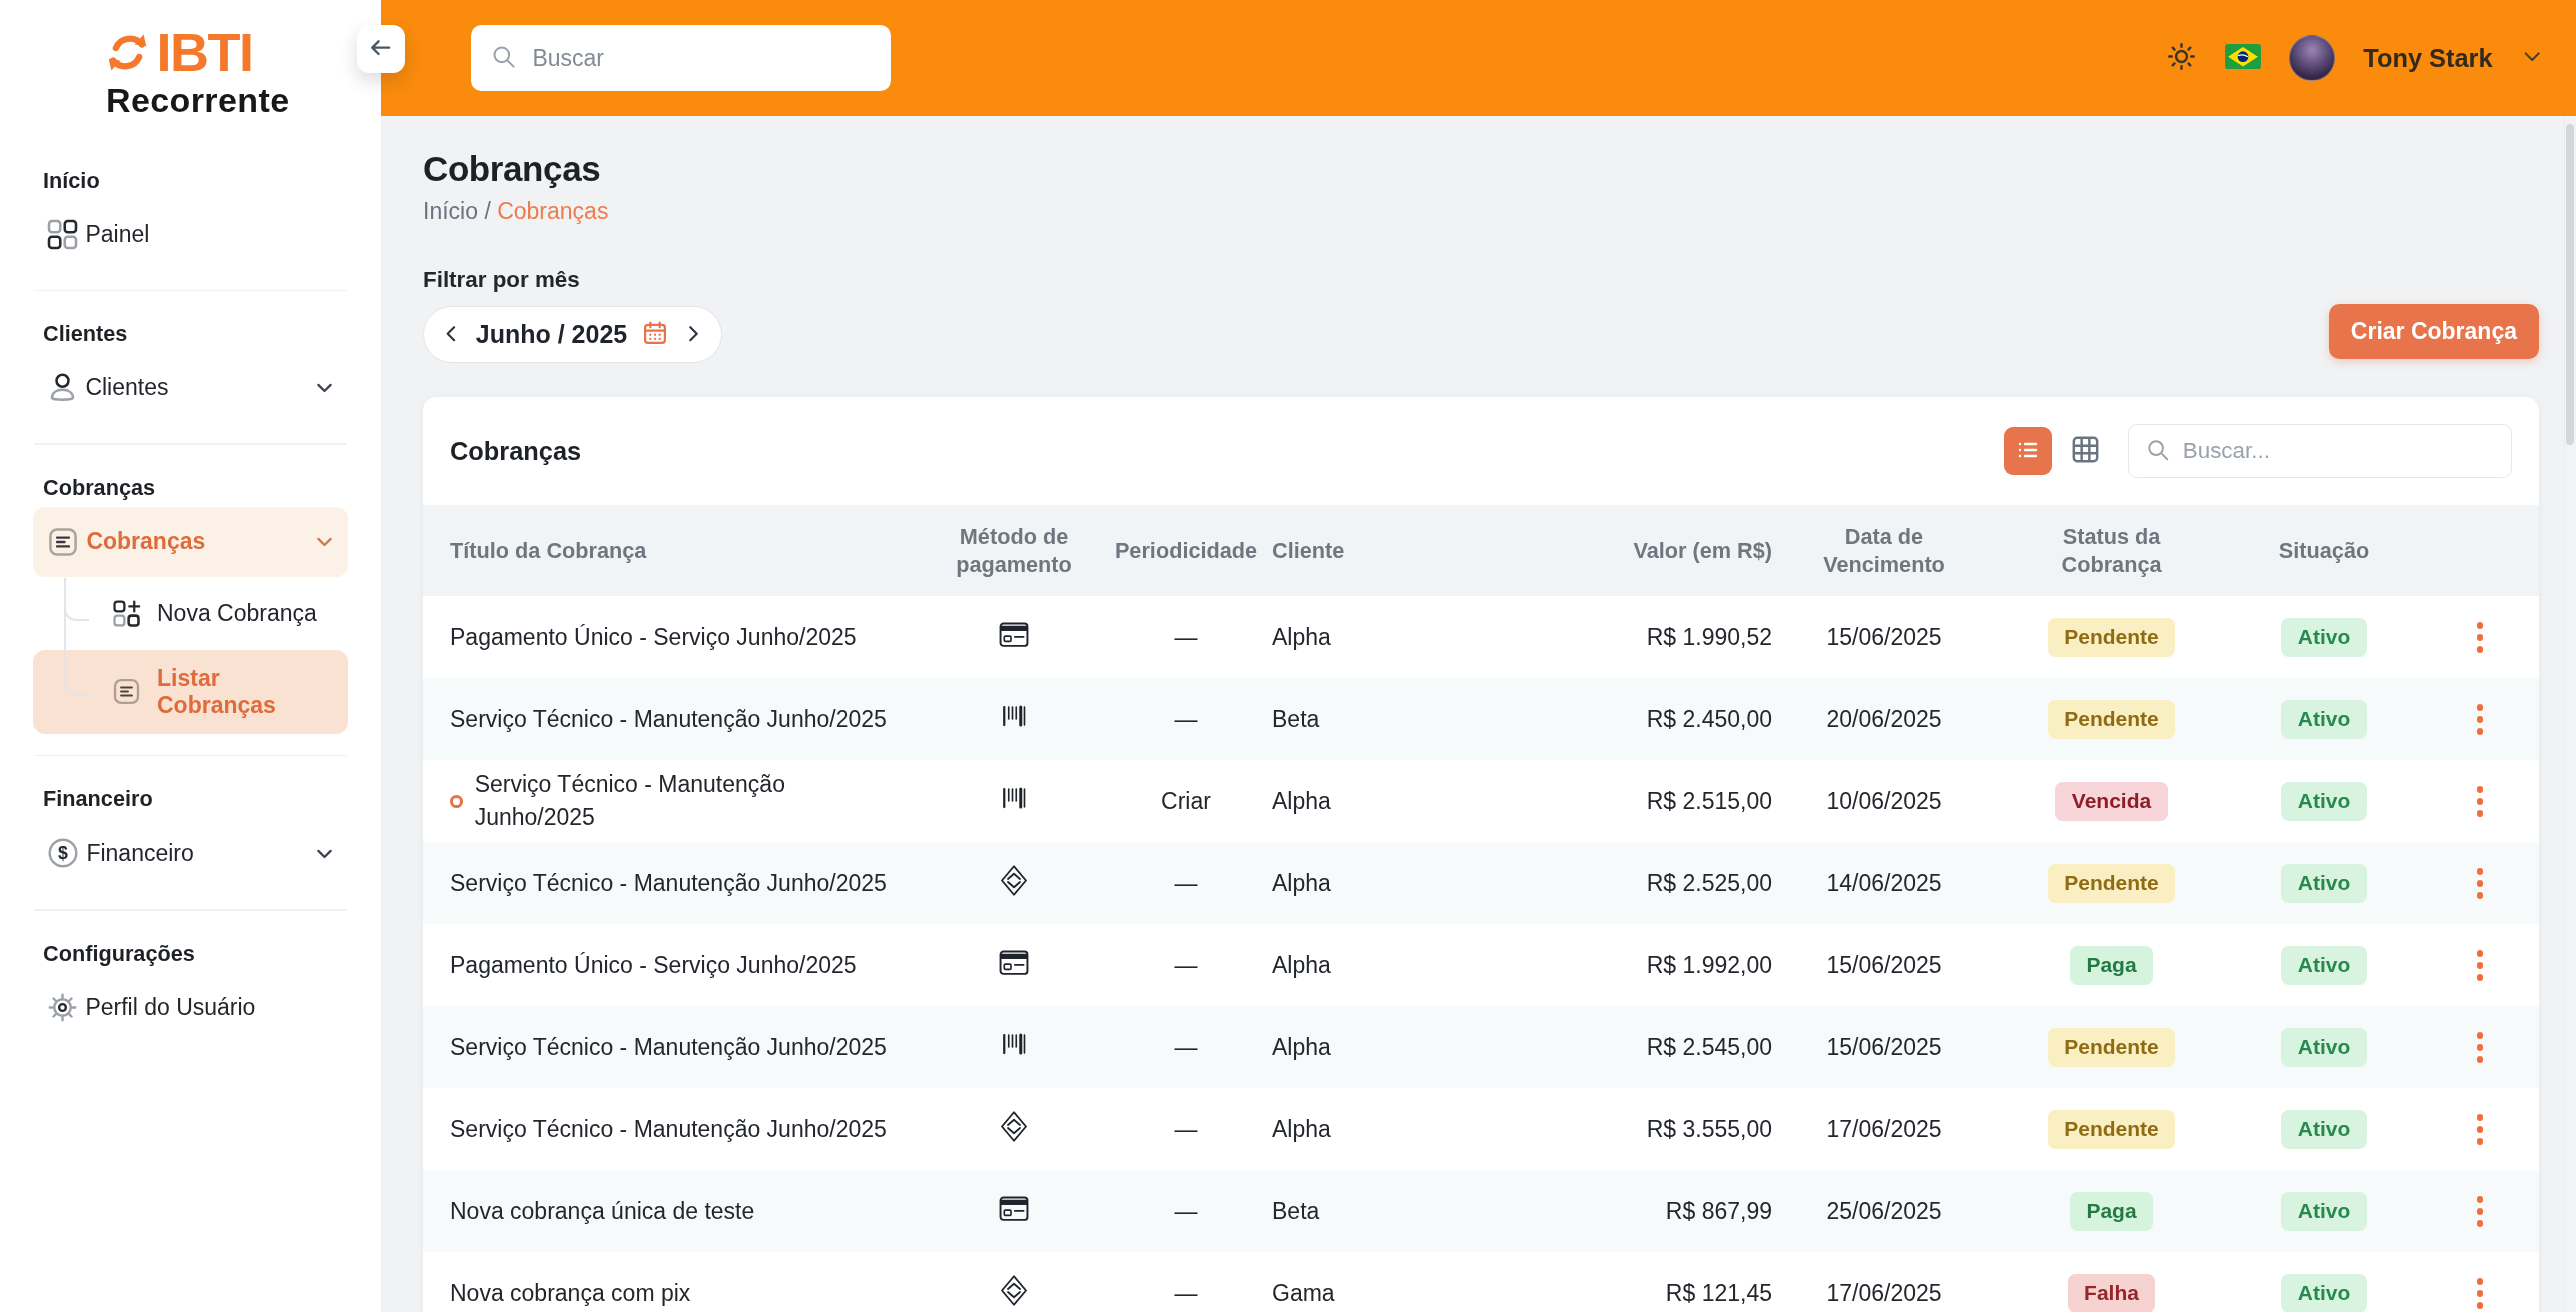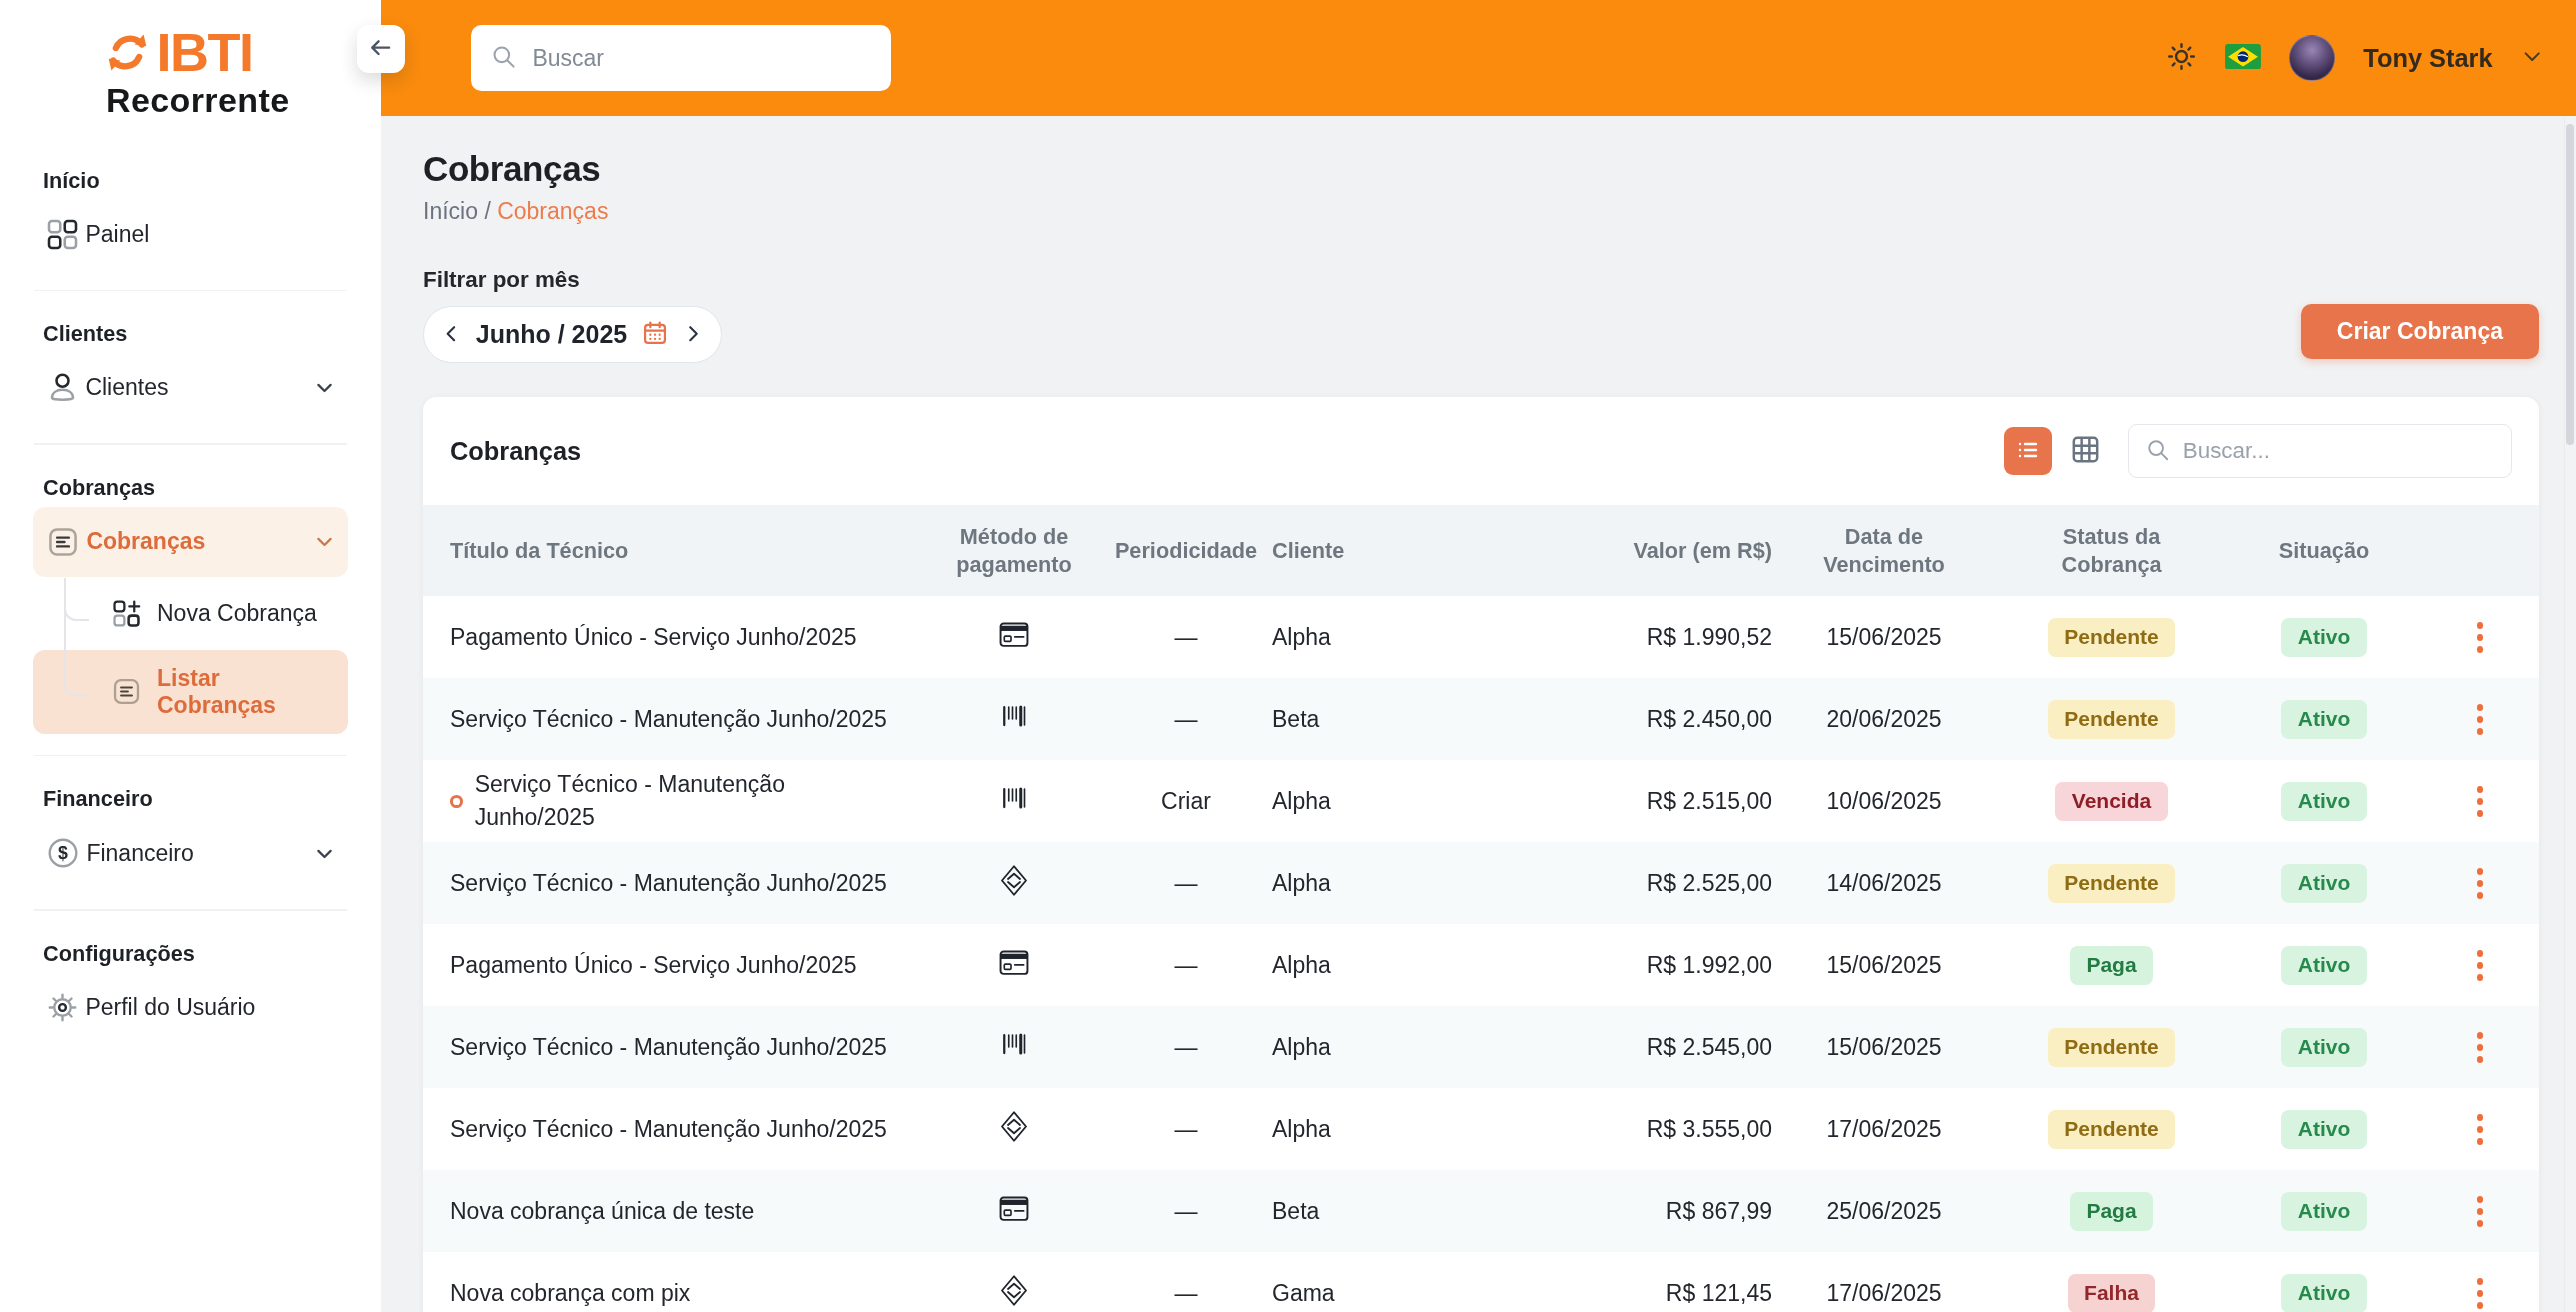--- a/index.html
+++ b/index.html
@@ -48,21 +48,21 @@
   
   .main { margin-left:381px; padding:149px 37px 0 42px; }
   .page-title { font-size:35px; font-weight:800; color:#1D2025; letter-spacing:-0.4px; }
   .breadcrumb { margin-top:9px; font-size:23px; color:#6B7280; }
   .breadcrumb .crumb-current { color:#ED7C4C; }
   .filter-row { margin-top:42px; display:flex; align-items:flex-end; justify-content:space-between; }
   .filter-label { font-size:22.4px; font-weight:700; color:#23262B; margin-bottom:13.4px; }
   .month-pill { width:299px; height:57px; border-radius:31px; background:#fff; border:1.5px solid #E2E5EA;
     display:flex; align-items:center; justify-content:center; gap:14px; cursor:pointer; }
   .month-label { font-size:25px; font-weight:700; color:#1F232B; }
-  .create-btn { height:55px; padding:0 36px; margin-bottom:4.5px; border:none; border-radius:10.5px;
+  .create-btn { height:55px; padding:0 22px; margin-bottom:4.5px; border:none; border-radius:10.5px;
     background:#E8744B; color:#fff; font-size:23px; font-weight:700; cursor:pointer;
     font-family:"Liberation Sans", sans-serif; box-shadow:0 3px 9px rgba(232,116,75,.3); }
 
   
   .card { margin-top:34px; background:#fff; border-radius:13.4px; min-height:1045px;
     box-shadow:0 1.5px 7.5px rgba(25,35,45,.05); overflow:hidden; }
   .card-head { display:flex; align-items:center; padding:27px; }
   .card-title { font-size:25.4px; font-weight:800; color:#1E2126; }
   .card-controls { margin-left:auto; display:flex; align-items:center; gap:13.4px; }
   .view-btn-list { width:48px; height:48px; border:none; border-radius:9px; background:#E8744B;
@@ -341,21 +341,21 @@
               <circle cx="10.5" cy="10.5" r="6.5" stroke="#9AA2AD" stroke-width="1.8"></circle>
               <path d="M15.5 15.5 L21 21" stroke="#9AA2AD" stroke-width="1.8" stroke-linecap="round"></path>
             </svg>
           </span>
           <input type="text" placeholder="Buscar..." style="">
         </div>
       </div>
     </div>
 
     <div class="tgrid thead">
-      <div class="th c-left">Título da Técnico</div>
+      <div class="th c-left">Título da Cobrança</div>
       <div class="th c-center">Método de
 pagamento</div>
       <div class="th c-center">Periodicidade</div>
       <div class="th c-left">Cliente</div>
       <div class="th c-right">Valor (em R$)</div>
       <div class="th c-center">Data de
 Vencimento</div>
       <div class="th c-center">Status da
 Cobrança</div>
       <div class="th c-center">Situação</div>

